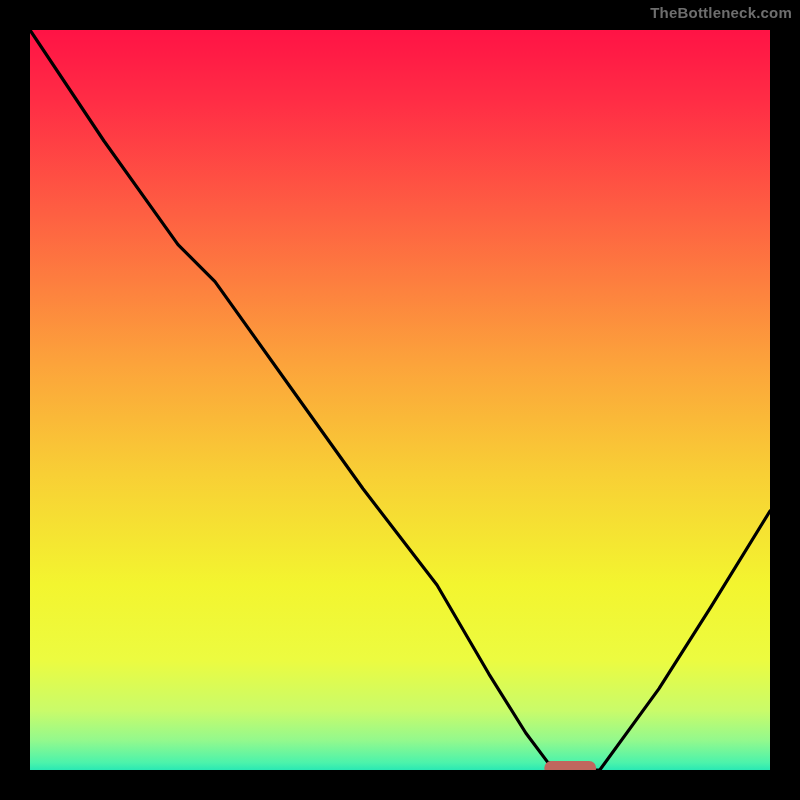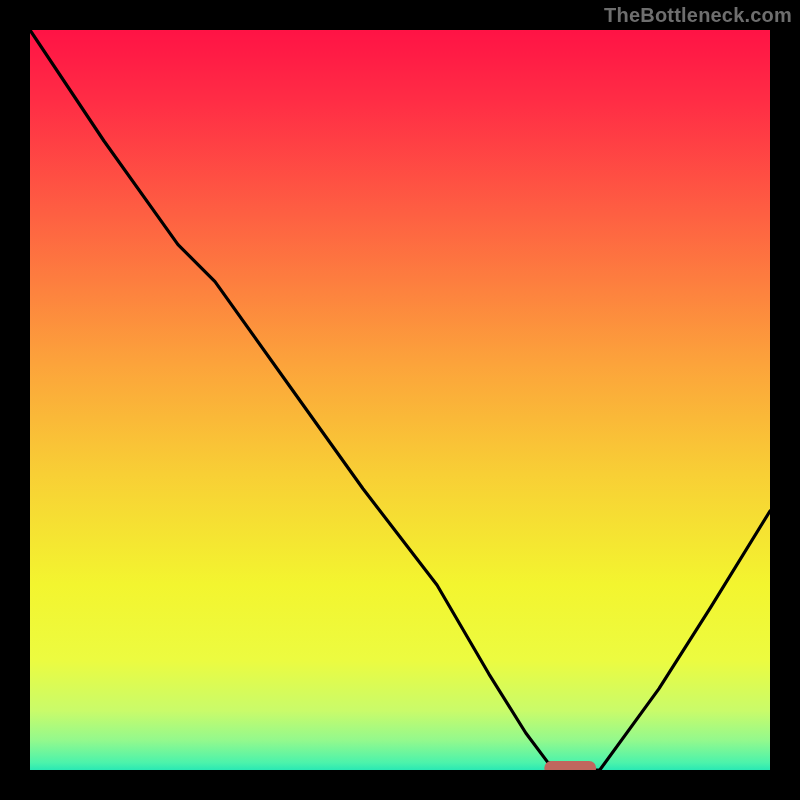--- a/index.html
+++ b/index.html
@@ -14,21 +14,21 @@
     width: 800px;
     height: 800px;
     background: #000000;
     position: relative;
   }
   .watermark {
     position: absolute;
     top: 4px;
     right: 8px;
     font-family: Arial, Helvetica, sans-serif;
-    font-size: 20px;
+    font-size: 15px;
     font-weight: 600;
     color: #6e6e6e;
     letter-spacing: 0.2px;
   }
   .plot-wrapper {
     position: absolute;
     left: 30px;
     top: 30px;
     width: 740px;
     height: 740px;

